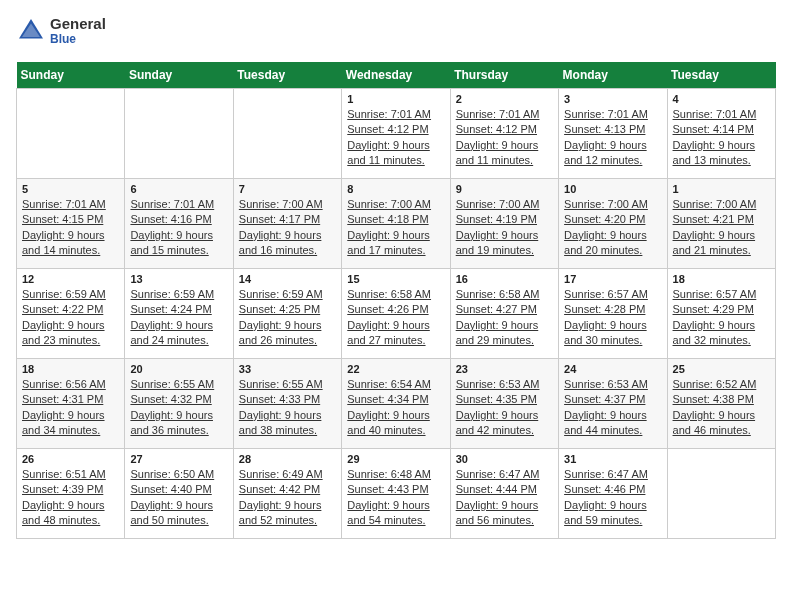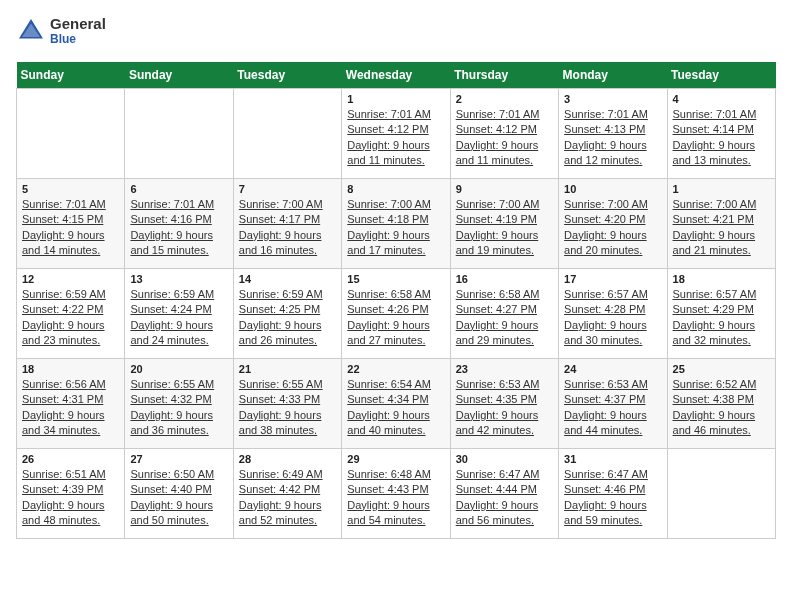--- a/index.html
+++ b/index.html
@@ -210,21 +210,21 @@
       <tr>
         <td>
           <div class="day-num">18</div>
           <div class="day-info">Sunrise: 6:56 AM<br>Sunset: 4:31 PM<br>Daylight: 9 hours and 34 minutes.</div>
         </td>
         <td>
           <div class="day-num">20</div>
           <div class="day-info">Sunrise: 6:55 AM<br>Sunset: 4:32 PM<br>Daylight: 9 hours and 36 minutes.</div>
         </td>
         <td>
-          <div class="day-num">21</div>
+          <div class="day-num">33</div>
           <div class="day-info">Sunrise: 6:55 AM<br>Sunset: 4:33 PM<br>Daylight: 9 hours and 38 minutes.</div>
         </td>
         <td>
           <div class="day-num">22</div>
           <div class="day-info">Sunrise: 6:54 AM<br>Sunset: 4:34 PM<br>Daylight: 9 hours and 40 minutes.</div>
         </td>
         <td>
           <div class="day-num">23</div>
           <div class="day-info">Sunrise: 6:53 AM<br>Sunset: 4:35 PM<br>Daylight: 9 hours and 42 minutes.</div>
         </td>

